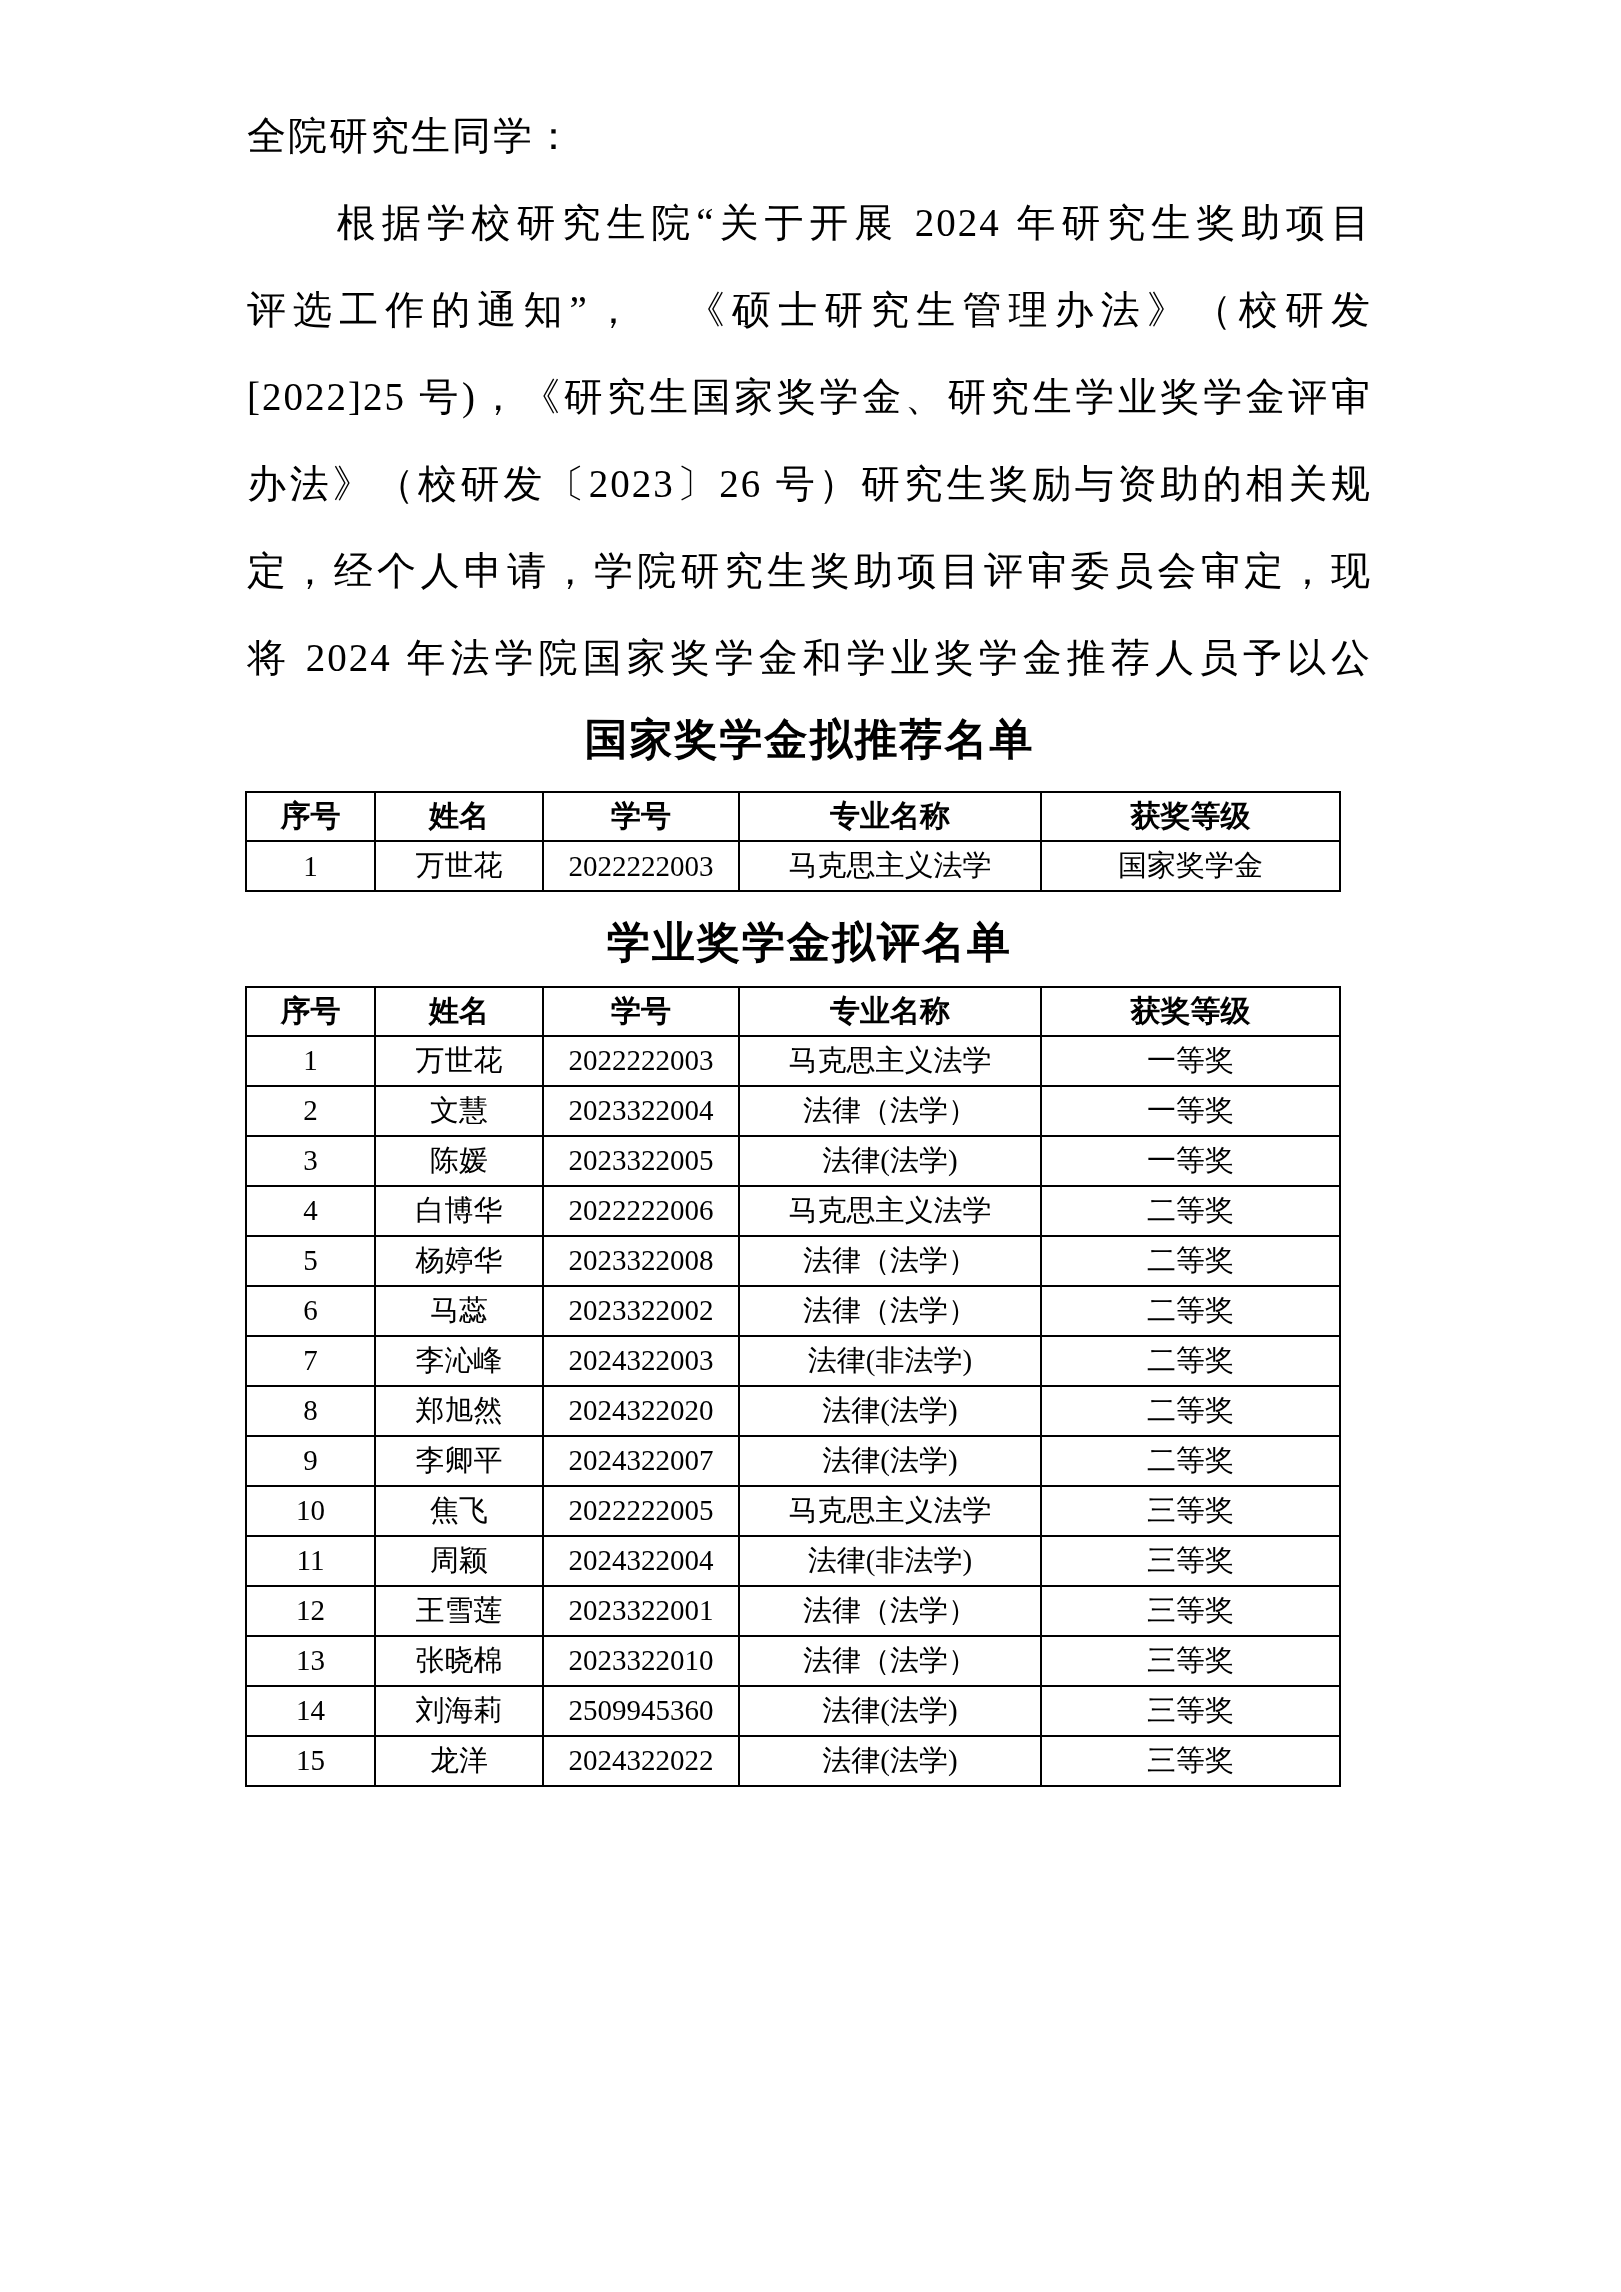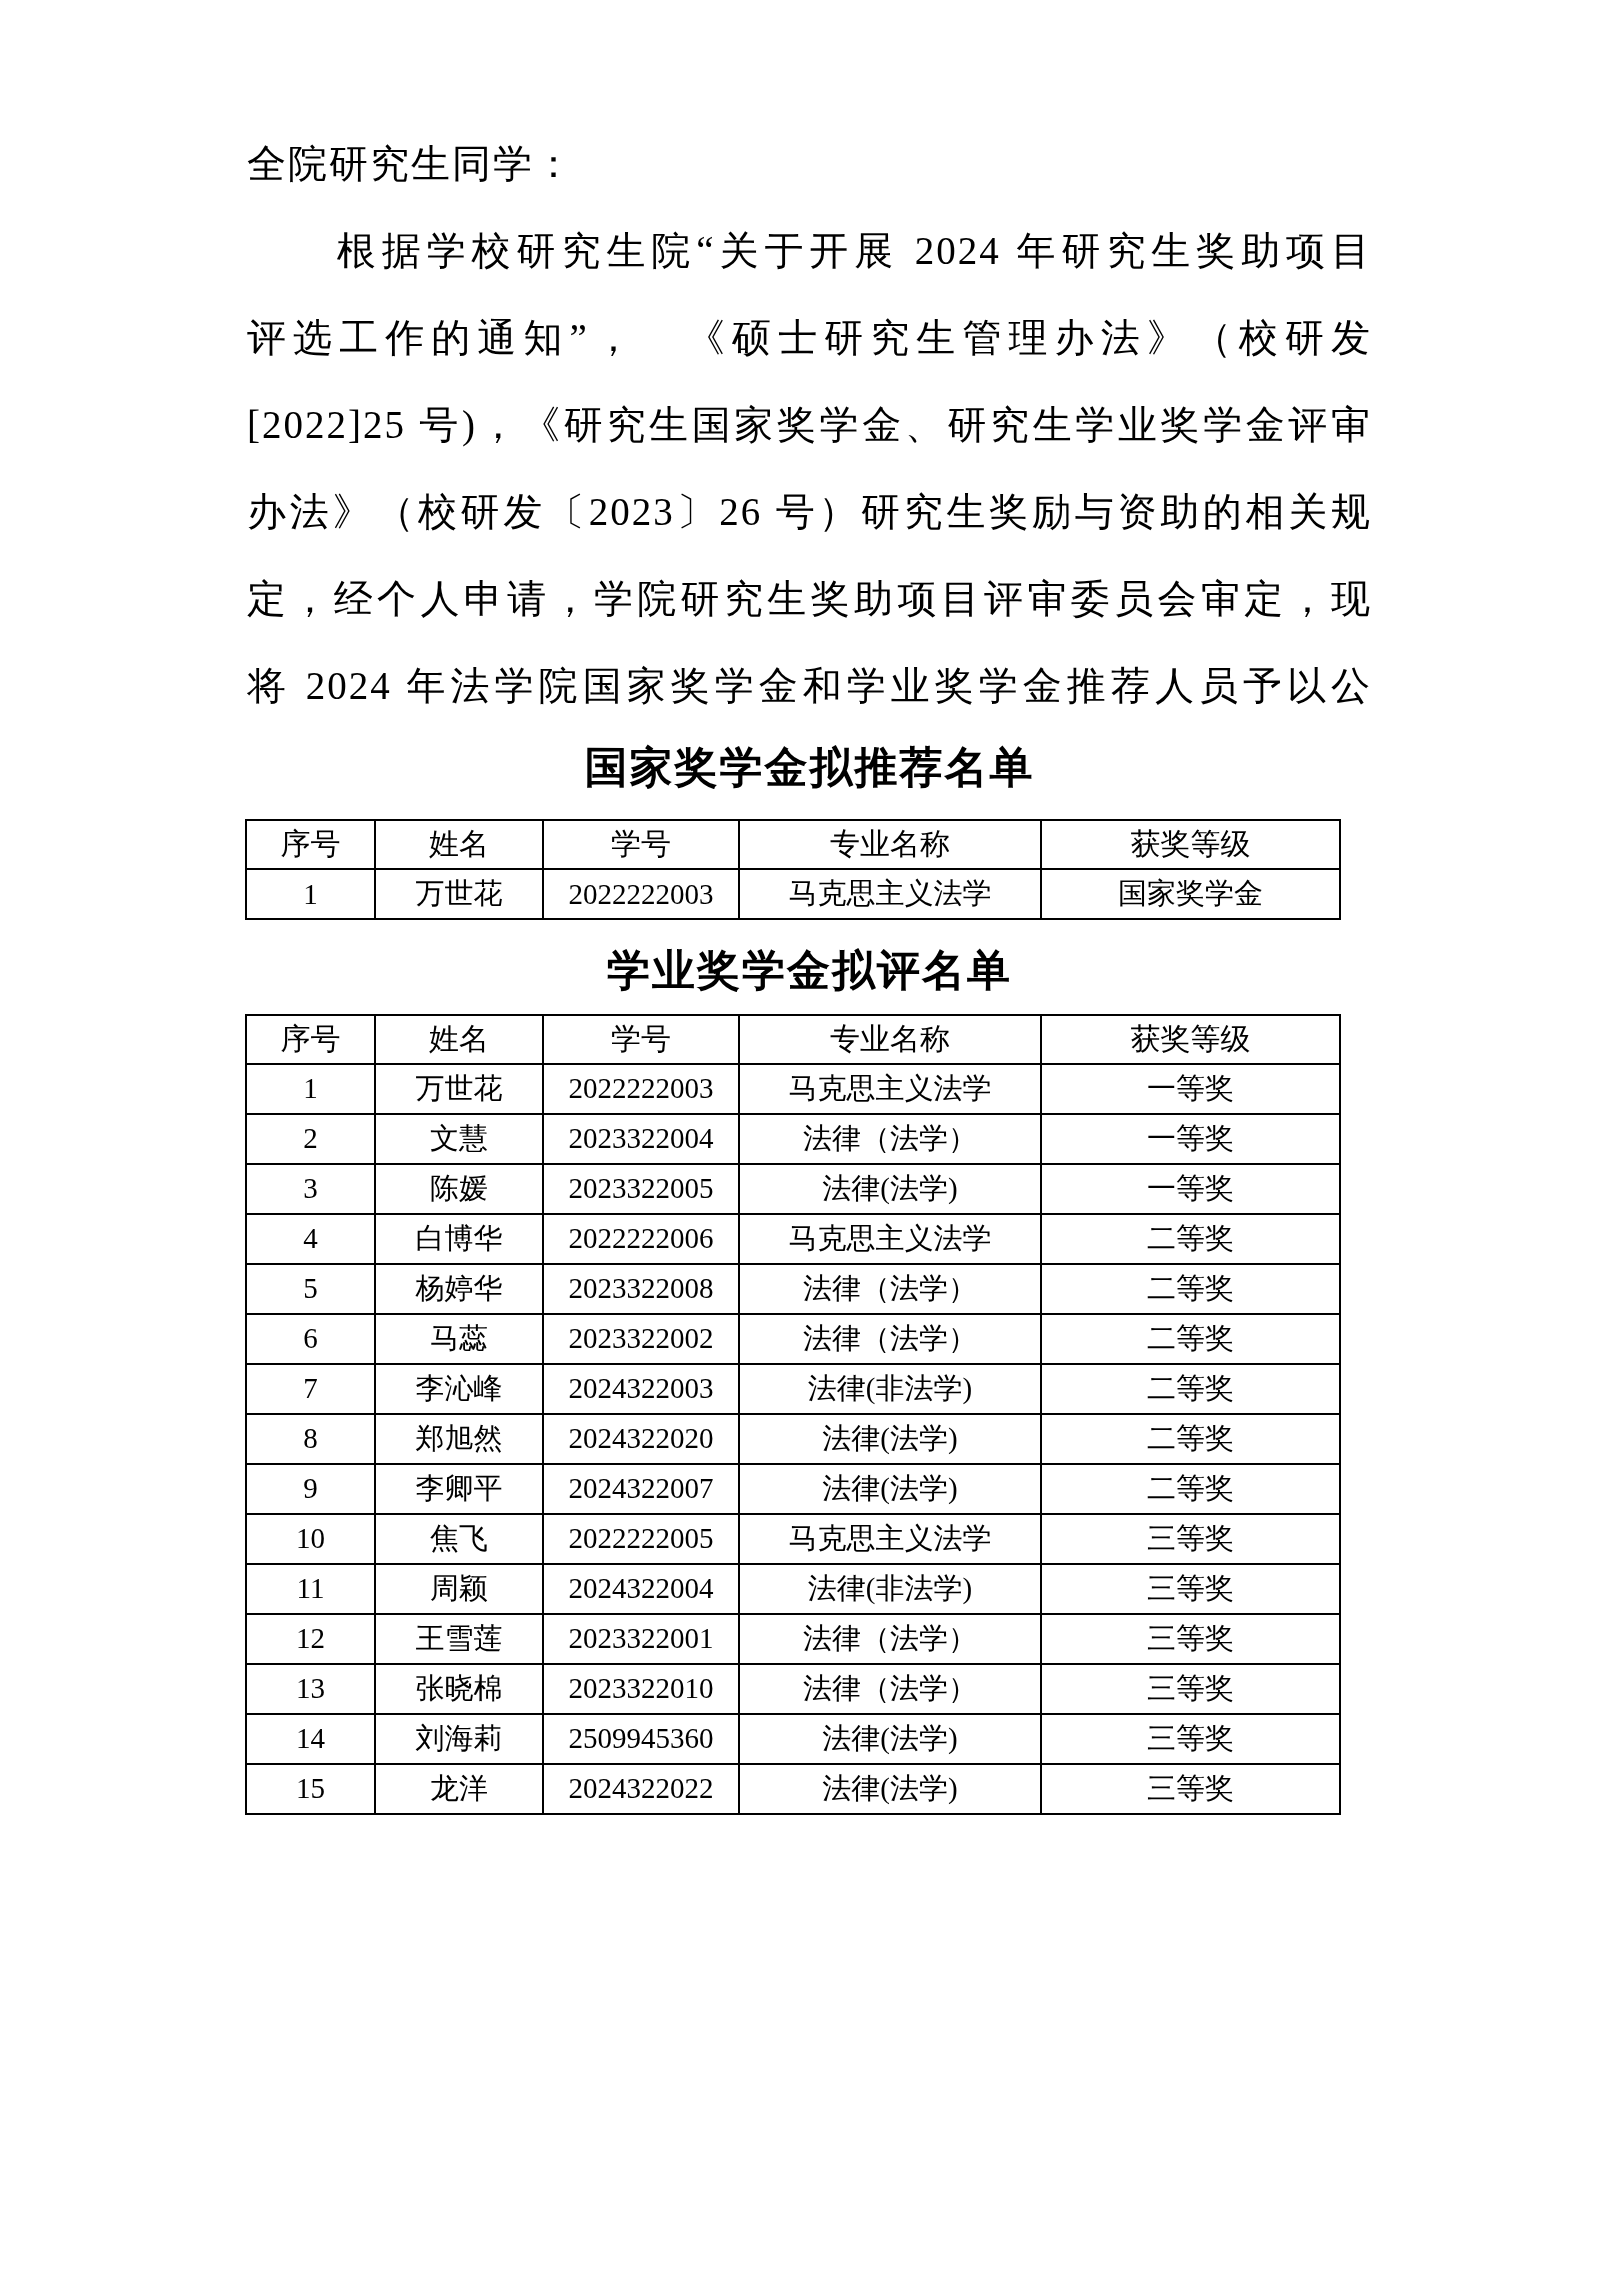--- a/index.html
+++ b/index.html
@@ -10,21 +10,21 @@
     color:#000;
     font-family:"Liberation Serif","DejaVu Serif",serif;
     overflow:hidden;
   }
   .content{
     position:absolute;
     left:247px;top:0;
     width:1125px;
   }
   .notice{
-    padding-top:120px;
+    padding-top:92px;
   }
   .line{
     height:87px;
     line-height:87px;
     font-size:39px;
     letter-spacing:2px;
     white-space:nowrap;
   }
   .line.just{
     text-align:justify;
@@ -53,21 +53,21 @@
     border:2px solid #000;
     text-align:center;
     vertical-align:middle;
     padding:0;
     overflow:hidden;
     font-size:29px;
   }
   table{border:2.9px solid #000;}
   th{
     font-family:"Liberation Sans","DejaVu Sans",sans-serif;
-    font-weight:400;
+    font-weight:700;
     font-size:30px;
     height:47px;
     border-bottom:2.9px solid #000;
   }
   td{
     font-family:"Liberation Serif","DejaVu Serif",serif;
     height:48px;
   }
   col.c1{width:129px;}
   col.c2{width:168px;}

